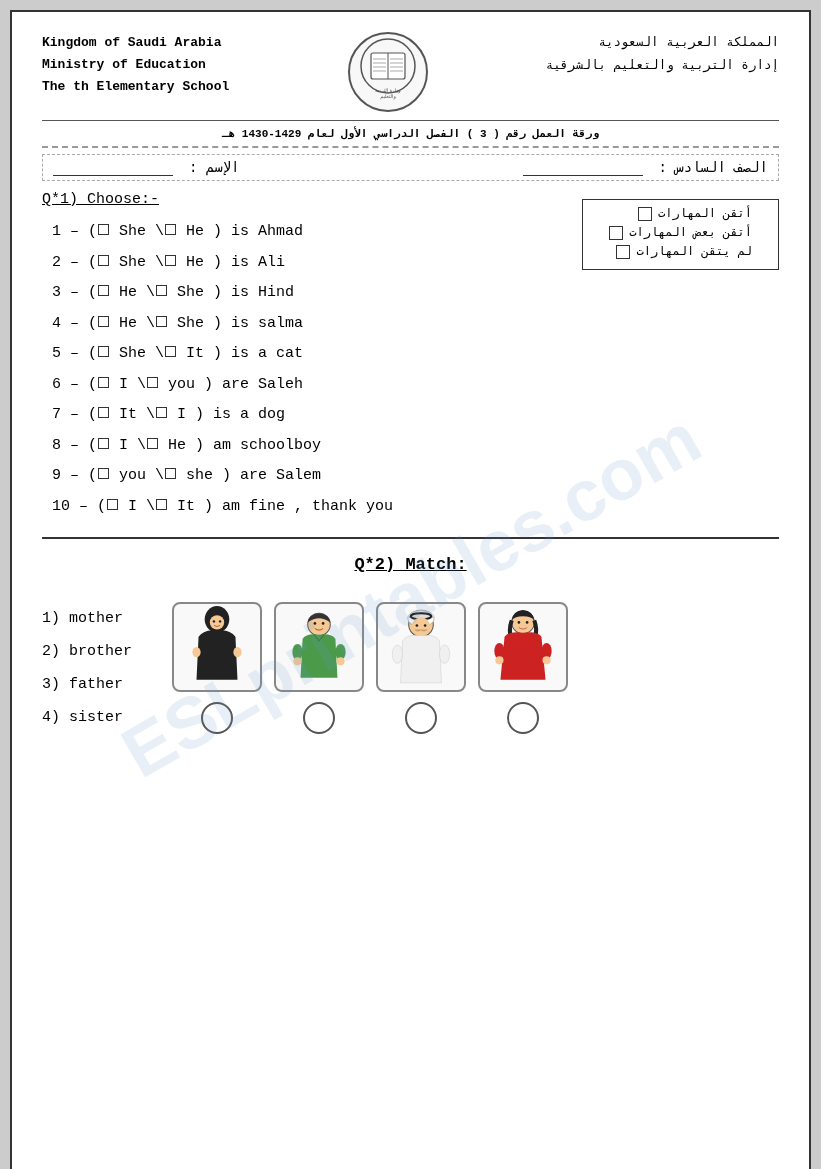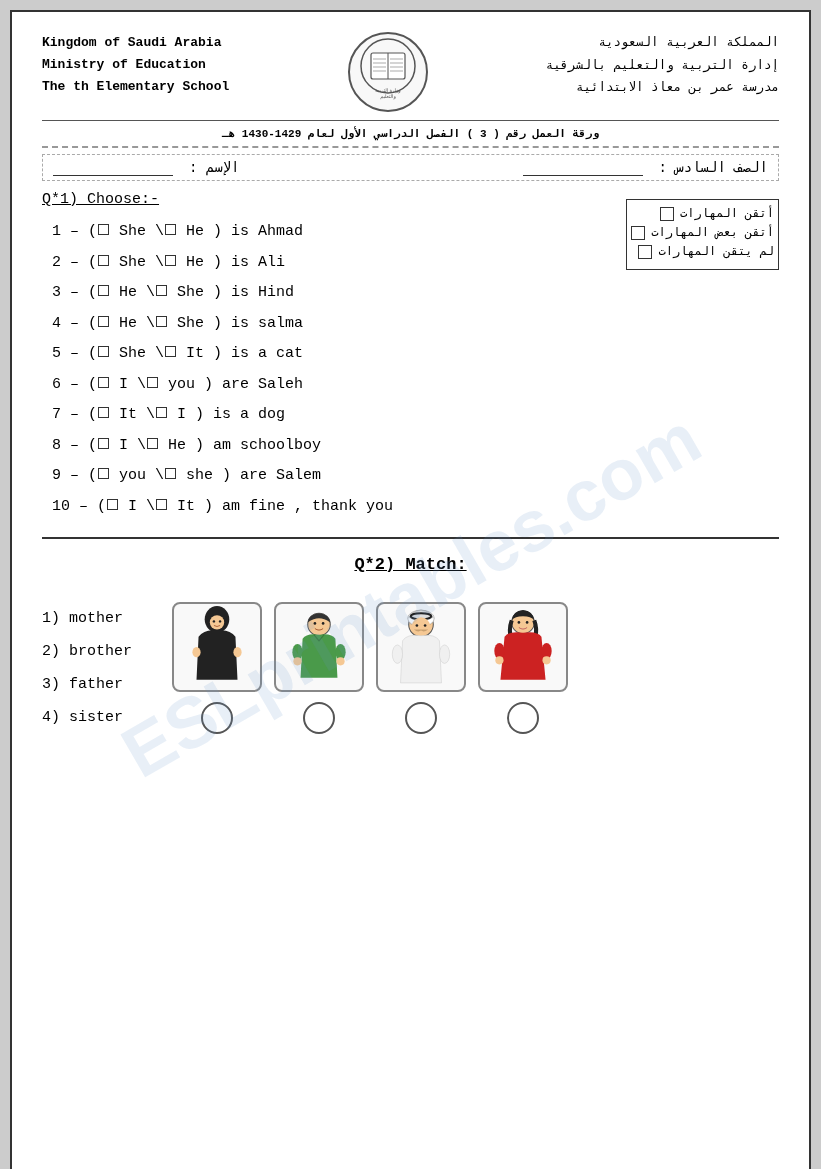--- a/index.html
+++ b/index.html
@@ -102,21 +102,21 @@
     }
     .name-line {
       border-bottom: 1px solid #333;
       width: 120px;
       display: inline-block;
     }
     
     .skills-box {
       float: right;
       border: 1px solid #333;
-      padding: 6px 4px;
+      padding: 6px 26px;
       margin: 8px 0 8px 20px;
       font-size: 12px;
       direction: rtl;
       background: #fff;
     }
     .skill-row {
       display: flex;
       align-items: center;
       gap: 6px;
       margin-bottom: 4px;
@@ -267,21 +267,20 @@
 
             <text x="29" y="55" text-anchor="middle" font-size="5" fill="#555" font-family="Arial">وزارة التربية</text>
             <text x="29" y="61" text-anchor="middle" font-size="5" fill="#555" font-family="Arial">والتعليم</text>
           </svg>
         </div>
       </div>
     </div>
     <div class="header-right">
       <div>المملكة العربية السعودية</div>
       <div>إدارة التربية والتعليم بالشرقية</div>
-      <div>مدرسة عمر بن معاذ الابتدائية</div>
     </div>
   </div>
 
   <div class="thin-line"></div>
 
   <div class="worksheet-title">ورقة العمل رقم ( 3 ) الفصل الدراسي الأول لعام  1429-1430 هـ</div>
 
   <div class="dotted-line"></div>
 
   <div class="name-class-row">

